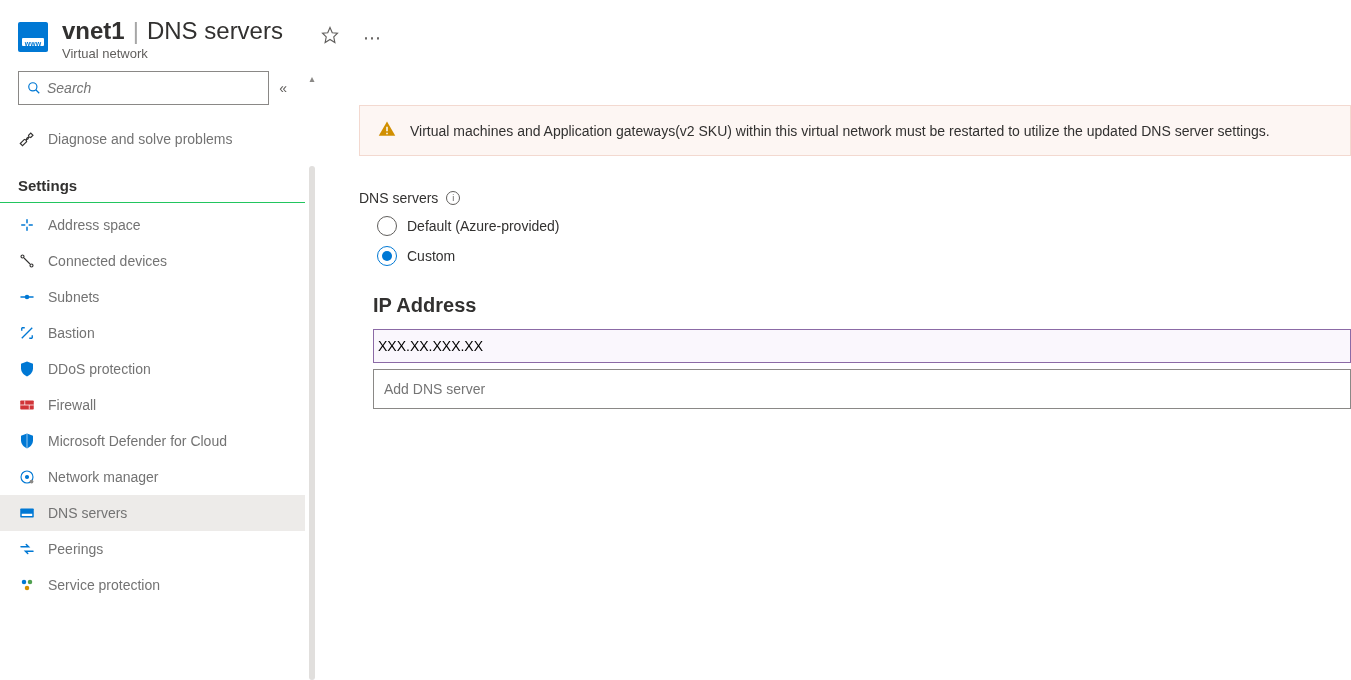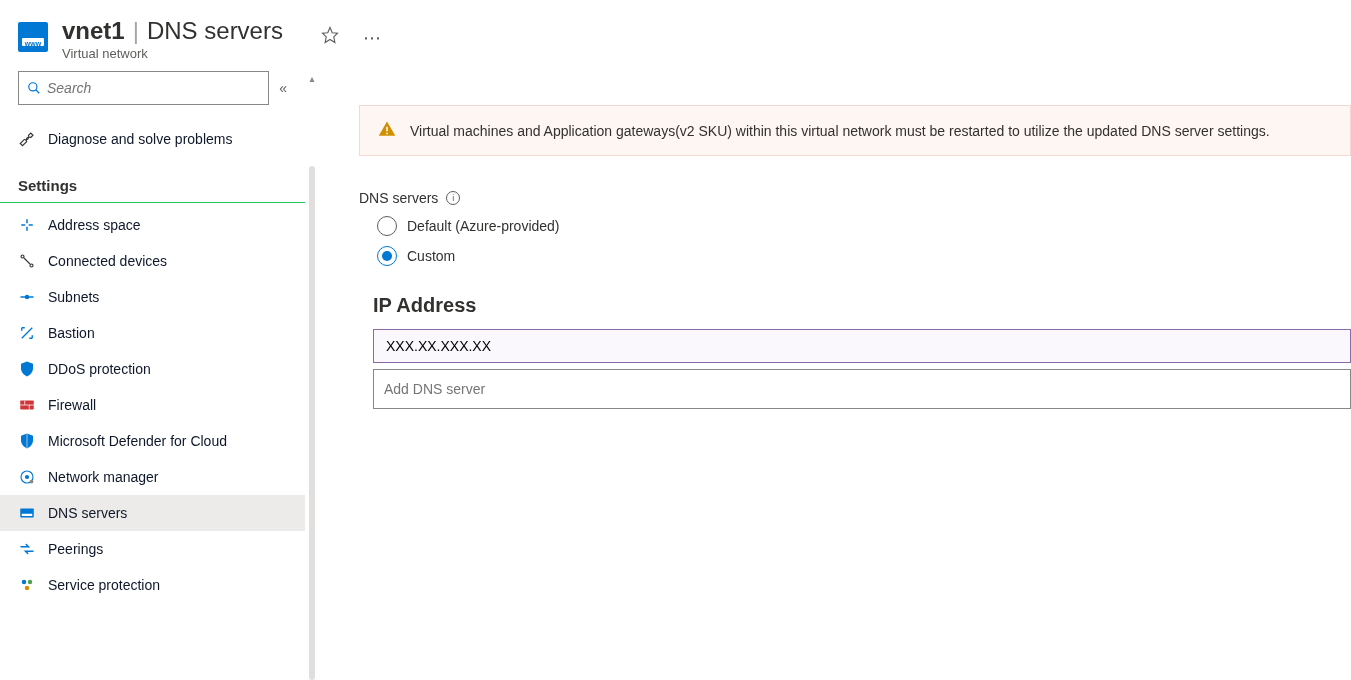--- a/index.html
+++ b/index.html
@@ -88,21 +88,21 @@
   background: none; border: none; cursor: pointer;
   color: #605e5c; font-size: 14px;
 }
 .nav { padding-top: 6px; }
 .nav-item {
   display: flex;
   align-items: center;
   gap: 12px;
   padding: 9px 18px;
   cursor: pointer;
-  color: #0f172a;
+  color: #737373;
 }
 .nav-item.active { background: #edebe9; }
 .nav-icon {
   width: 18px; height: 18px;
   display: inline-flex; align-items: center; justify-content: center;
   flex-shrink: 0;
 }
 .nav-label { font-size: 14px; }
 .section-header {
   padding: 20px 18px 8px 18px;
@@ -168,21 +168,21 @@
 }
 .radio-label { font-size: 14px; }
 
 .ip-section { padding-left: 14px; }
 .ip-header { font-weight: 600; font-size: 20px; margin-bottom: 12px; }
 .ip-input {
   width: 100%;
   border: 1px solid #8b6aa6;
   background: #faf7fd;
   height: 34px;
-  padding: 0 12px;
+  padding: 0 4px;
   font-size: 14px;
   margin-bottom: 6px;
   outline: none;
 }
 .ip-add {
   width: 100%;
   border: 1px solid #8a8886;
   height: 40px;
   padding: 0 10px;
   font-size: 14px;

